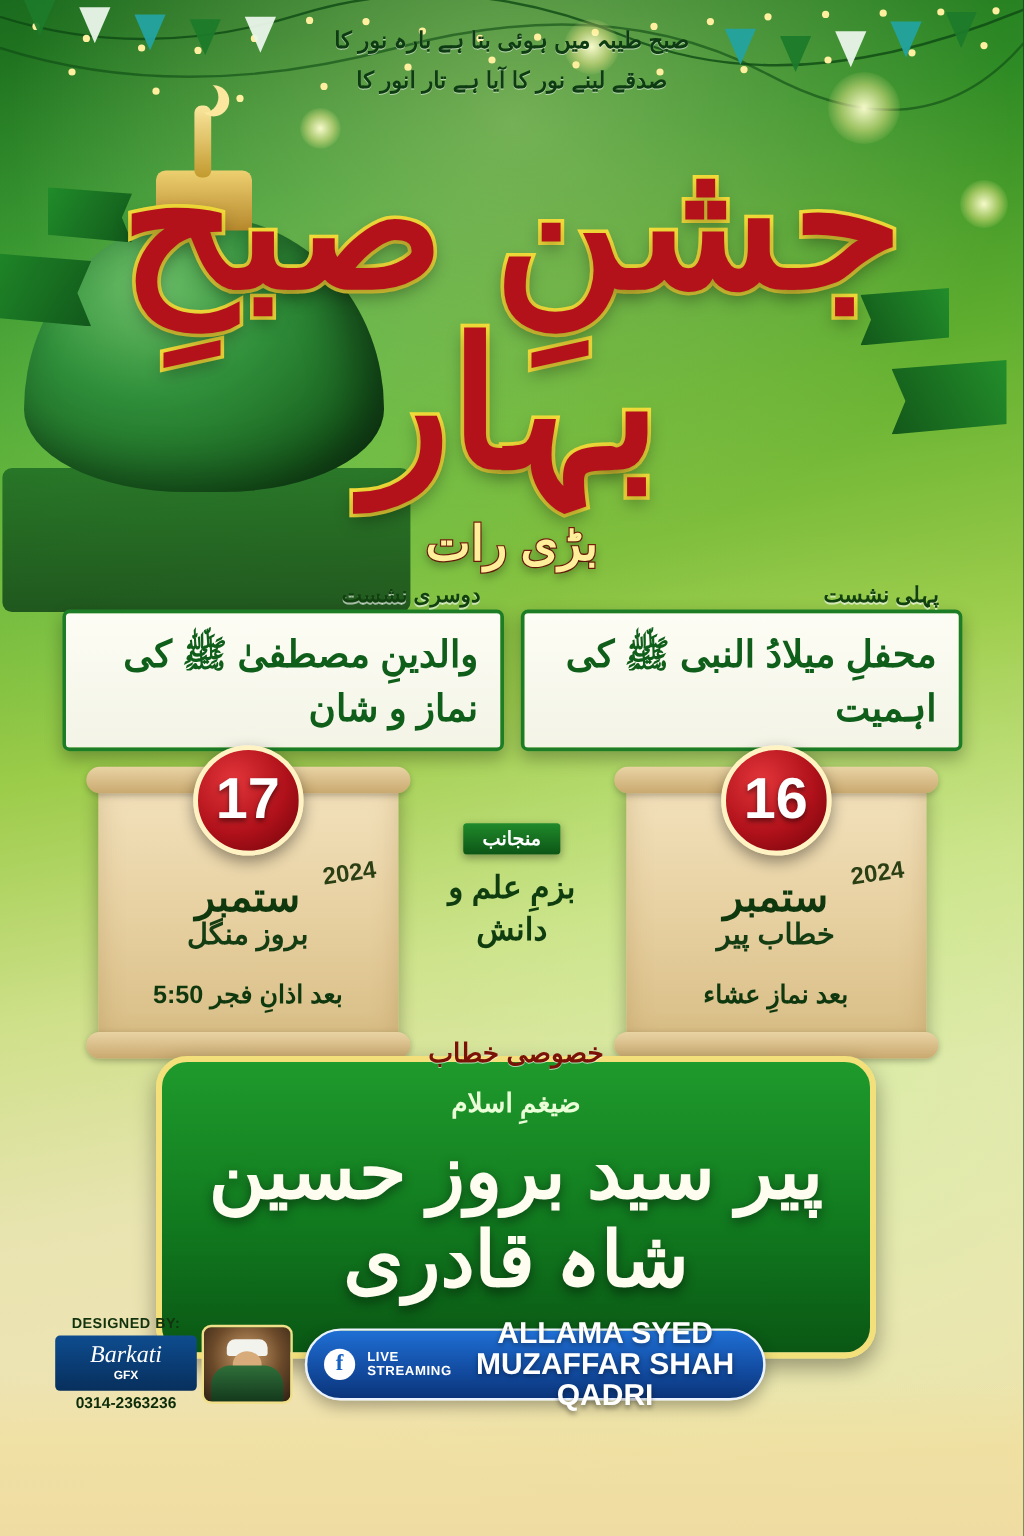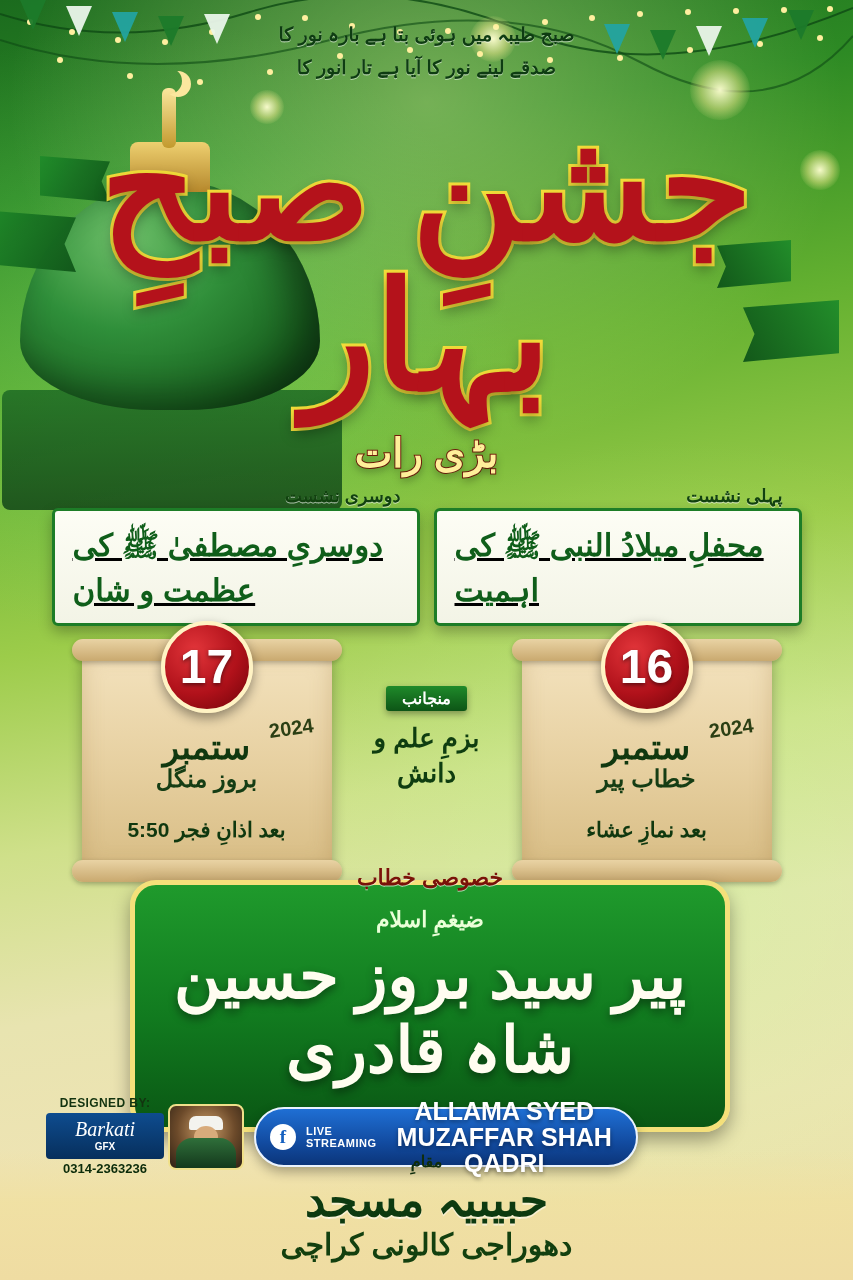--- a/index.html
+++ b/index.html
@@ -148,23 +148,22 @@
     gap: 14px;
   }
   .session {
     position: relative;
     width: 368px;
     padding: 16px 18px 14px;
     border-radius: 6px;
     background: linear-gradient(180deg, #fdfdf5 0%, #f3f4e6 100%);
     border: 3px solid #1d7d27;
     box-shadow: 0 6px 14px rgba(0,0,0,0.28);
-    text-align: left;
-    direction: rtl;
-    text-decoration: underline;
+    text-align: right;
+    direction: rtl;
   }
   .session-kicker {
     position: absolute;
     top: -26px; right: 16px;
     font-size: 18px; font-weight: bold;
     color: #11410f;
     direction: rtl;
     text-shadow: 0 1px 0 rgba(255,255,255,0.6);
   }
   .session-title {
@@ -503,21 +502,21 @@
     <div class="title-sub">بڑی رات</div>
   </div>
 
   <div class="sessions">
     <div class="session">
       <div class="session-kicker">پہلی نشست</div>
       <div class="session-title">محفلِ میلادُ النبی ﷺ کی اہمیت</div>
     </div>
     <div class="session">
       <div class="session-kicker">دوسری نشست</div>
-      <div class="session-title">دوسریِ مصطفیٰ ﷺ کی عظمت و شان</div>
+      <div class="session-title">والدینِ مصطفیٰ ﷺ کی نماز و شان</div>
     </div>
   </div>
 
   <div class="dates">
     <div class="scroll">
       <div class="badge">16</div>
       <div class="scroll-year">2024</div>
       <div class="scroll-month">ستمبر</div>
       <div class="scroll-day">خطاب پیر</div>
       <div class="scroll-time">بعد نمازِ عشاء</div>
@@ -567,19 +566,14 @@
         <div class="live-label">LIVE</div>
         <div class="live-label">STREAMING</div>
       </div>
       <div class="live-name">
         <div>ALLAMA SYED</div>
         <div>MUZAFFAR SHAH QADRI</div>
       </div>
     </div>
   </div>
 
-  <div class="venue">
-    <div class="venue-top">مقامِ</div>
-    <div class="venue-main">حبیبیہ مسجد</div>
-    <div class="venue-sub">دھوراجی کالونی کراچی</div>
-  </div>
 
 </div>
 
 </body></html>

